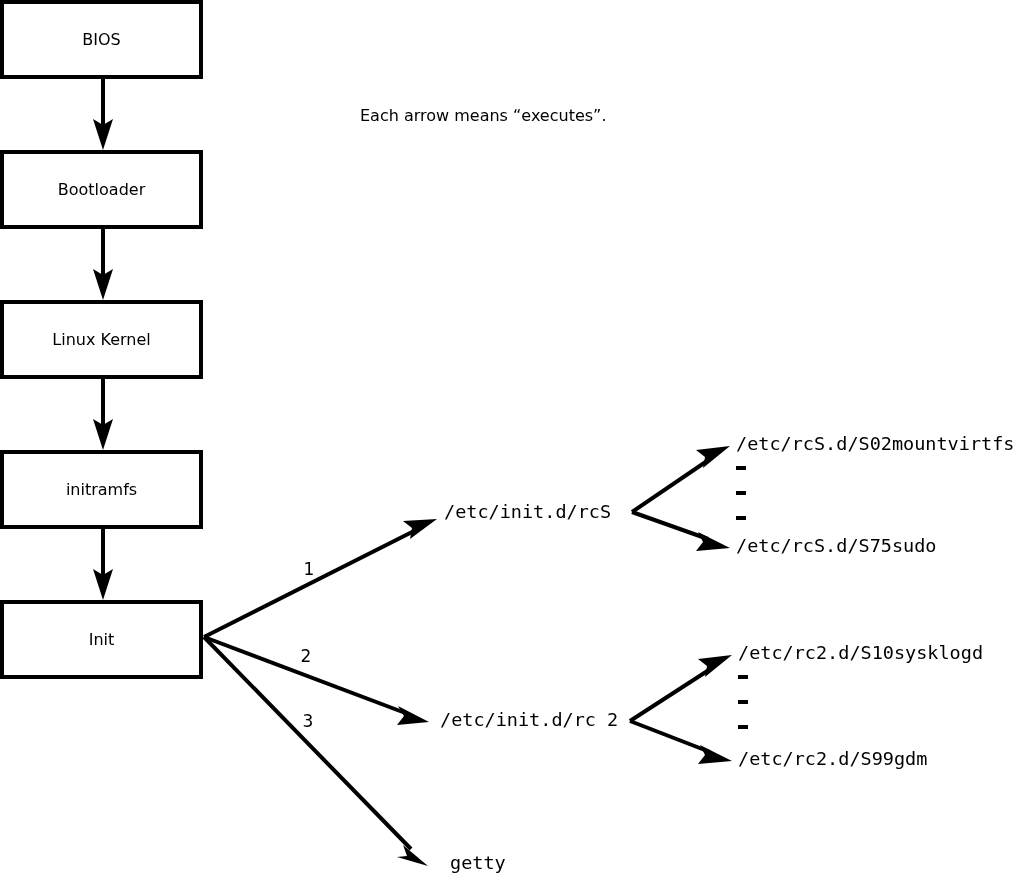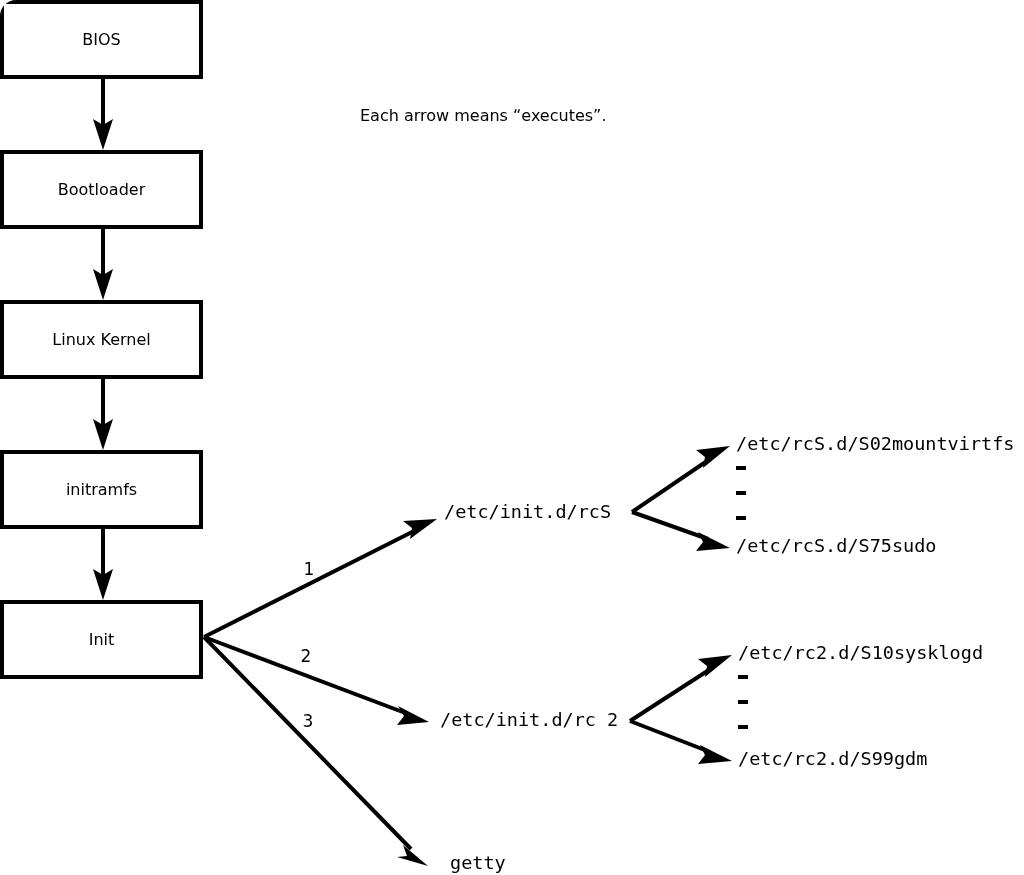--- a/index.html
+++ b/index.html
@@ -7,21 +7,20 @@
     padding: 0;
     background: #ffffff;
   }
   #diagram-root {
     position: relative;
     width: 1024px;
     height: 875px;
     background: #ffffff;
     overflow: hidden;
     font-family: "DejaVu Sans", sans-serif;
-    border-radius: 16px;
   }
   svg.layer {
     position: absolute;
     left: 0;
     top: 0;
     width: 1024px;
     height: 875px;
   }
   .box-rect {
     fill: #ffffff;

